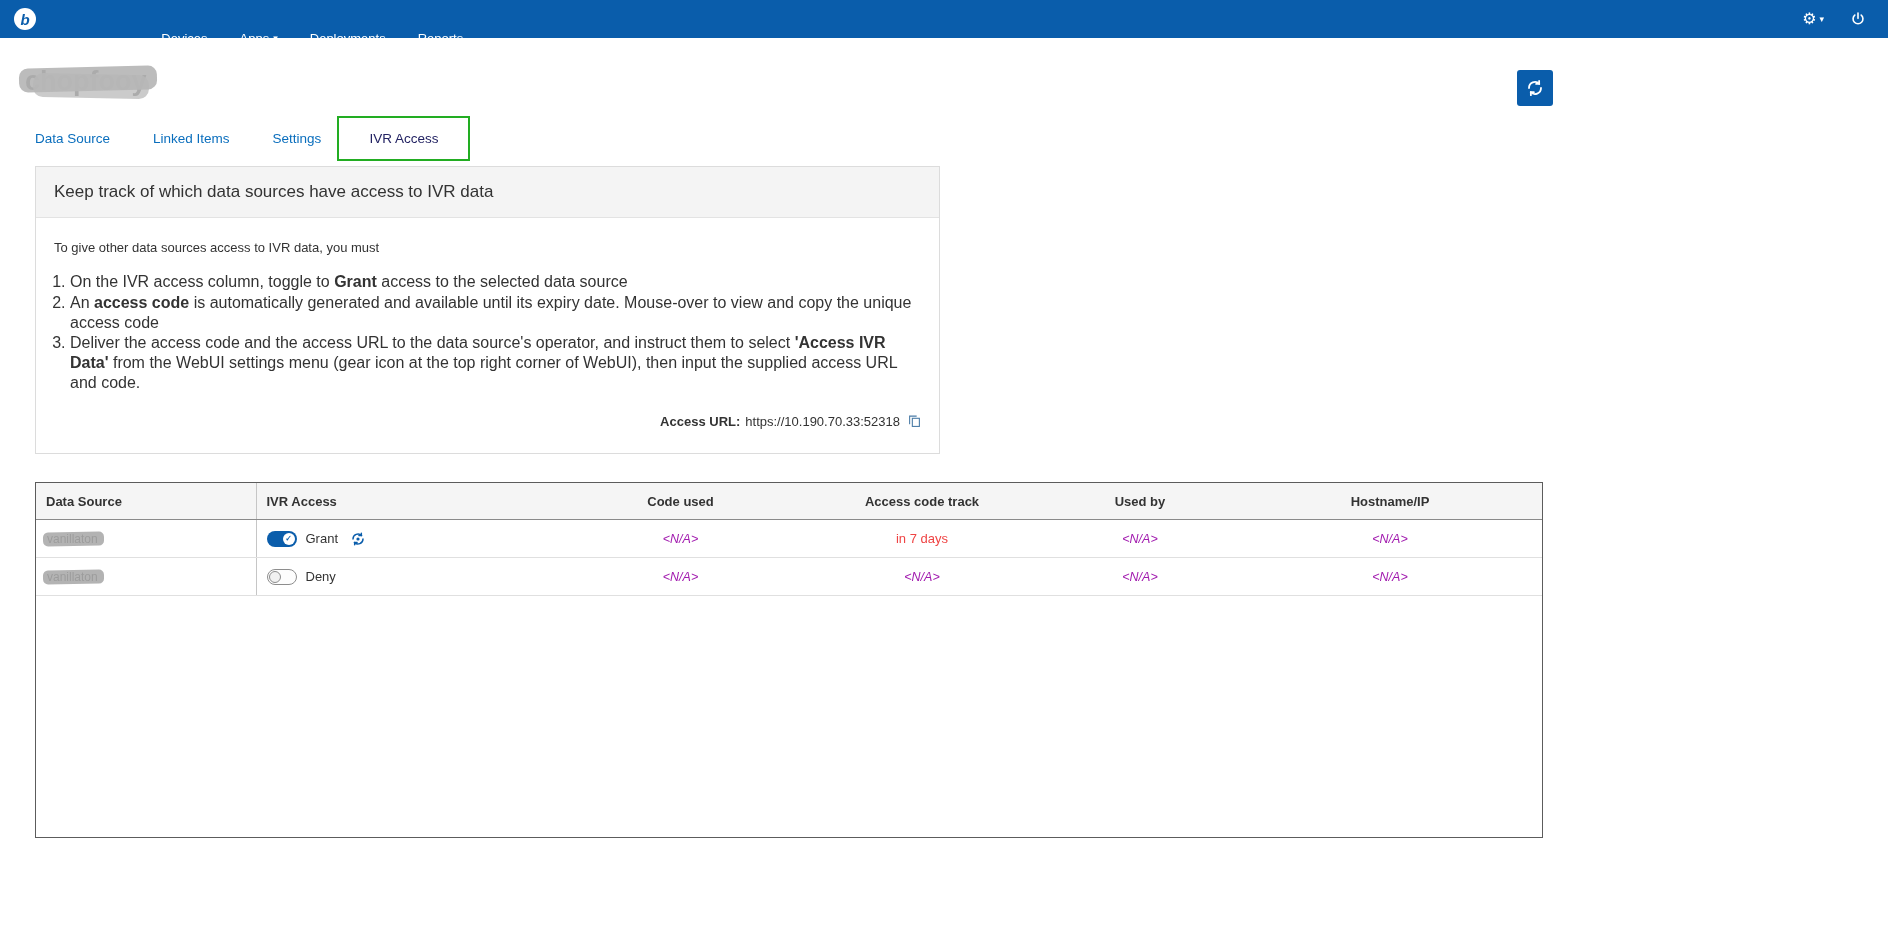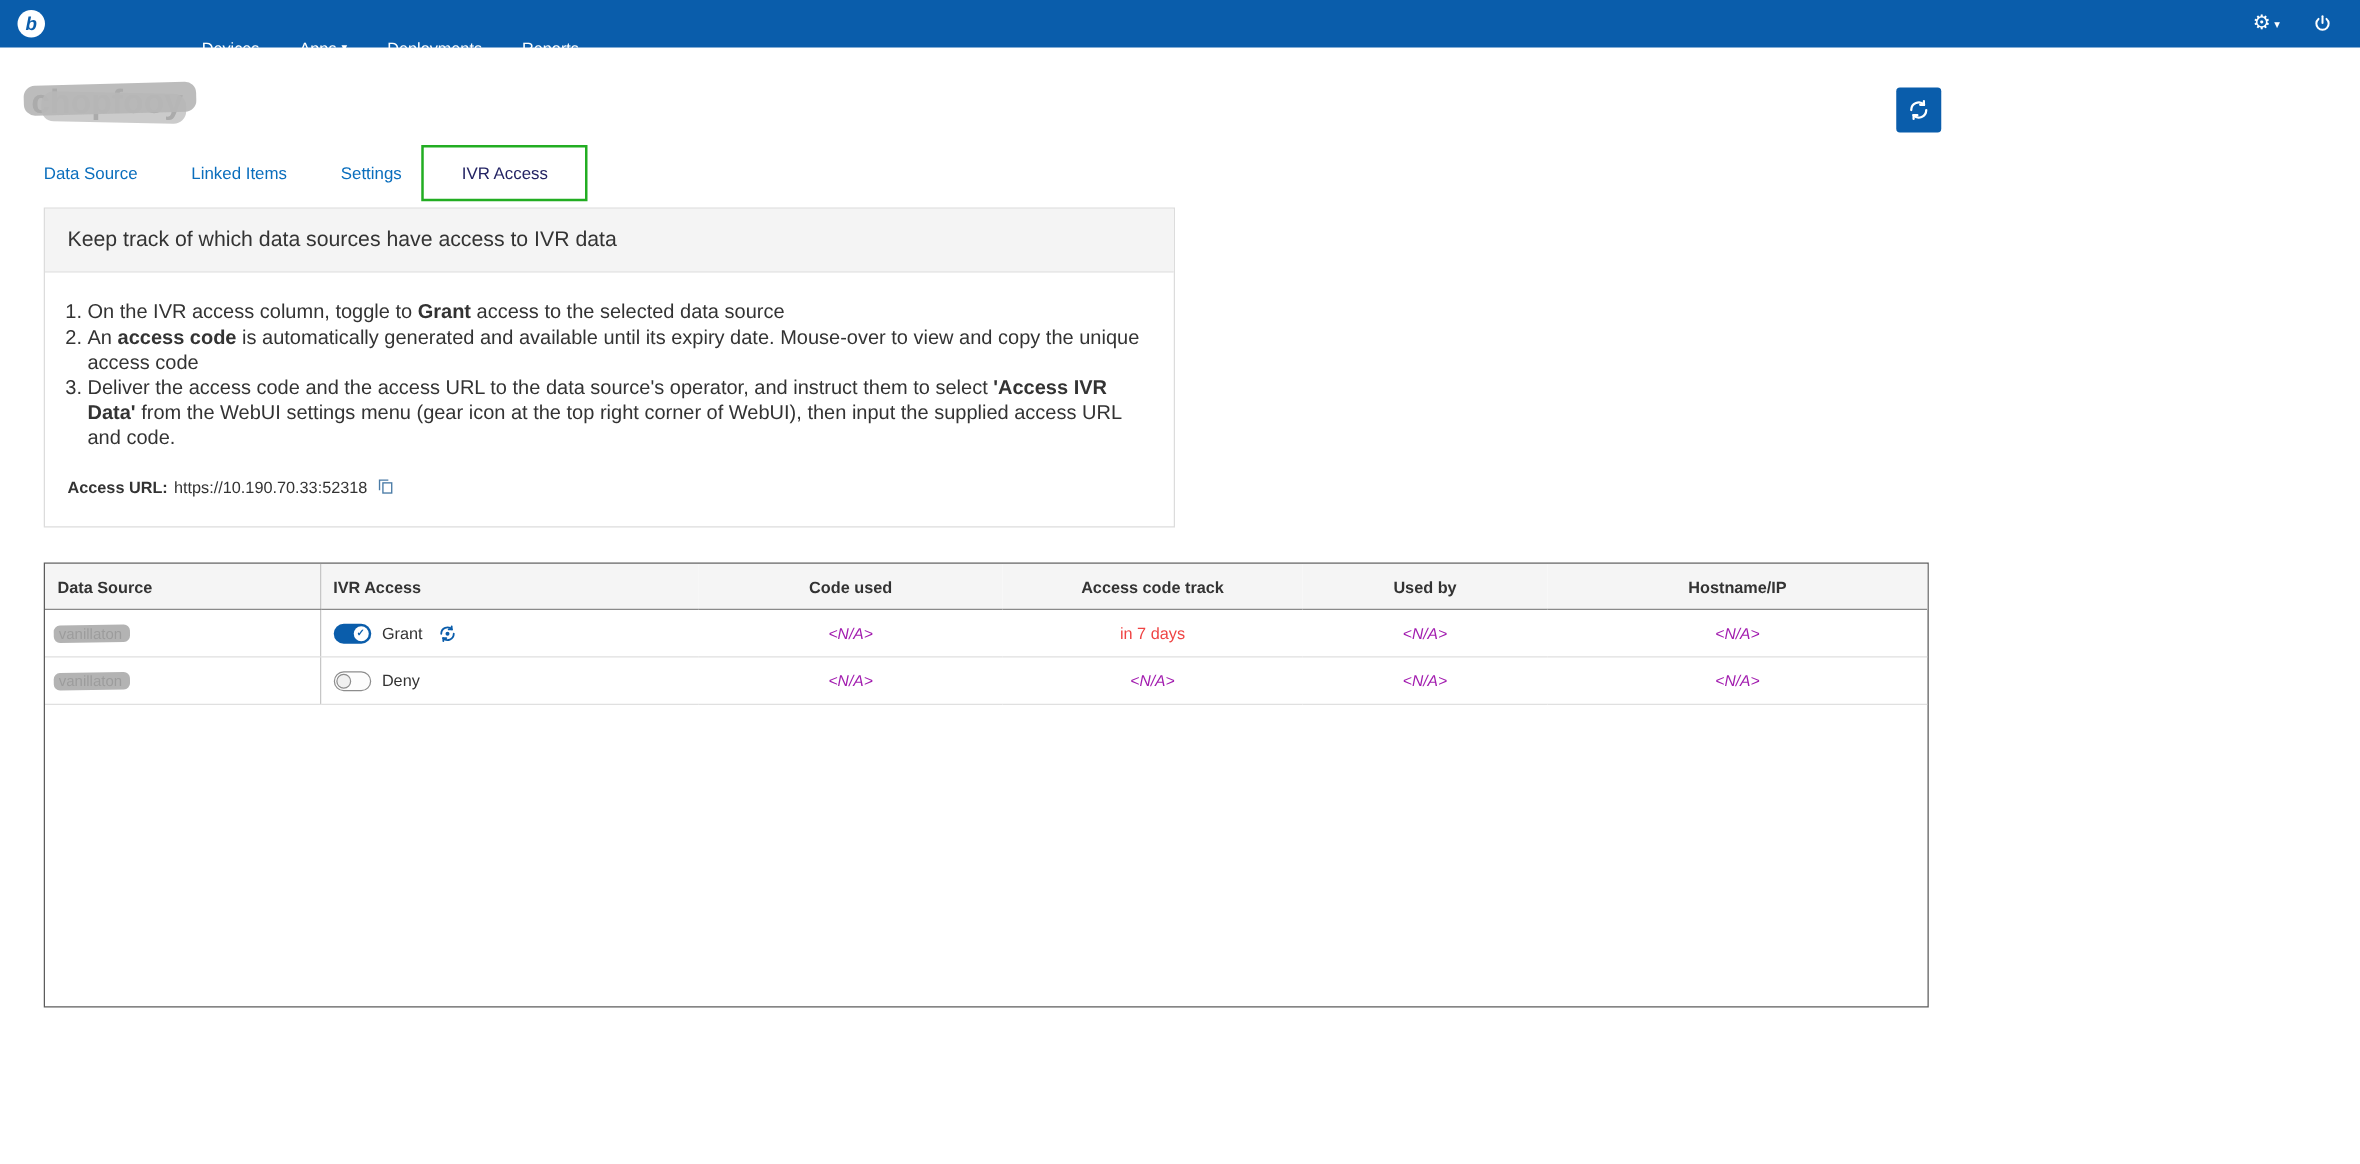--- a/index.html
+++ b/index.html
@@ -86,21 +86,21 @@
   
   .panel { width: 905px; margin: 3px 0 0 35px; border: 1px solid #dcdcdc; background: #fff; }
   .panel-header {
     background: #f4f4f4; border-bottom: 1px solid #e3e3e3;
     padding: 15px 18px; font-size: 17px; color: #333;
   }
   .panel-body { padding: 22px 18px 24px 18px; font-size: 13px; }
   .intro { margin-bottom: 17px; font-size: 13px; }
   .steps { margin: 0 0 0 2px; padding-left: 14px; font-size: 16px; line-height: 1.24; color: #333; }
   .steps li { margin-bottom: 1px; }
-  .access-url-row { margin-top: 21px; font-size: 13px; display: flex; align-items: center; gap: 5px; }
+  .access-url-row { margin-top: 21px; font-size: 13px; display: flex; align-items: center; gap: 5px; justify-content: flex-end; }
   .access-url-row b { font-weight: bold; }
   .copy-btn { cursor: pointer; color: #4a7ba6; display: inline-flex; margin-left: 3px; }
   .copy-btn svg { width: 13px; height: 14px; }
 
   
   .table-wrap {
     width: 1508px; height: 356px;
     margin: 28px 0 0 35px;
     border: 1px solid #5c5c5c;
     background: #fff;
@@ -197,20 +197,21 @@
   <a class="tab">Linked Items</a>
   <a class="tab">Settings</a>
   <span class="tab-highlight">
     <a class="tab active">IVR Access</a>
   </span>
 </div>
 
 <section class="panel">
   <div class="panel-header">Keep track of which data sources have access to IVR data</div>
   <div class="panel-body">
+    <p class="intro">To give other data sources access to IVR data, you must</p>
     <ol class="steps">
       <li><span>On the IVR access column, toggle to </span><b>Grant</b><span> access to the selected data source</span></li>
       <li><span>An </span><b>access code</b><span> is automatically generated and available until its expiry date. Mouse-over to view and copy the unique access code</span></li>
       <li><span>Deliver the access code and the access URL to the data source's operator, and instruct them to select </span><b>'Access IVR Data'</b><span> from the WebUI settings menu (gear icon at the top right corner of WebUI), then input the supplied access URL and code.</span></li>
     </ol>
     <p class="access-url-row">
       <b>Access URL:</b>
       <span>https://10.190.70.33:52318</span>
       <span class="copy-btn">
         <svg viewBox="0 0 24 24" fill="none" stroke="currentColor" stroke-width="2">

